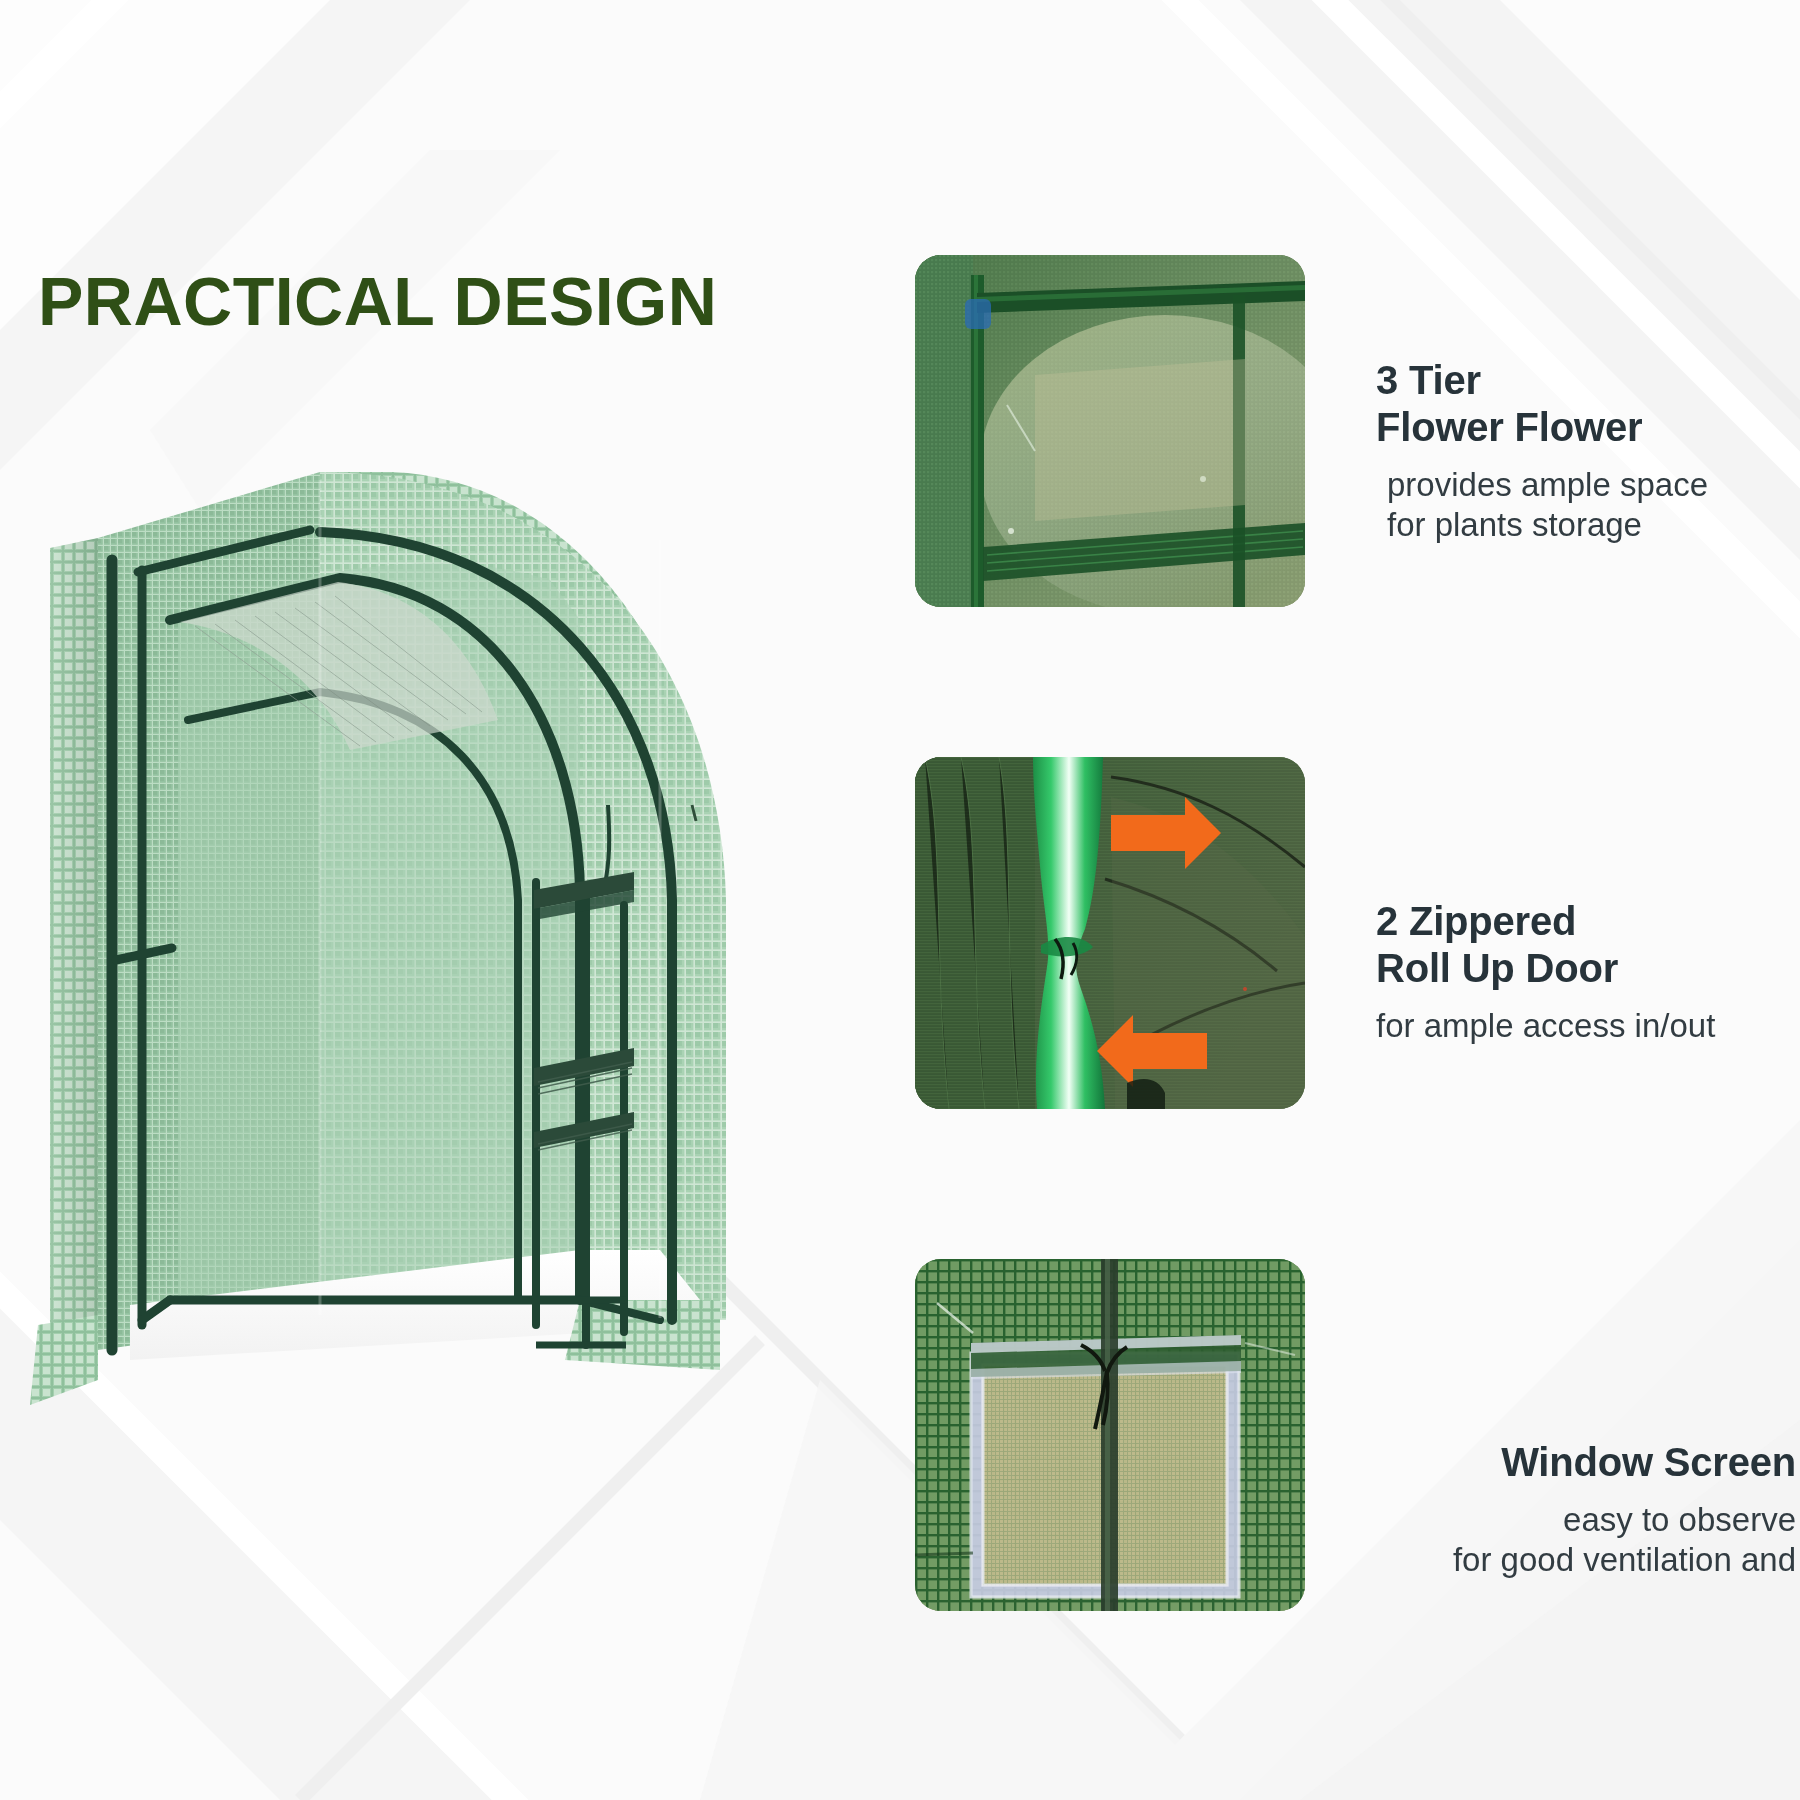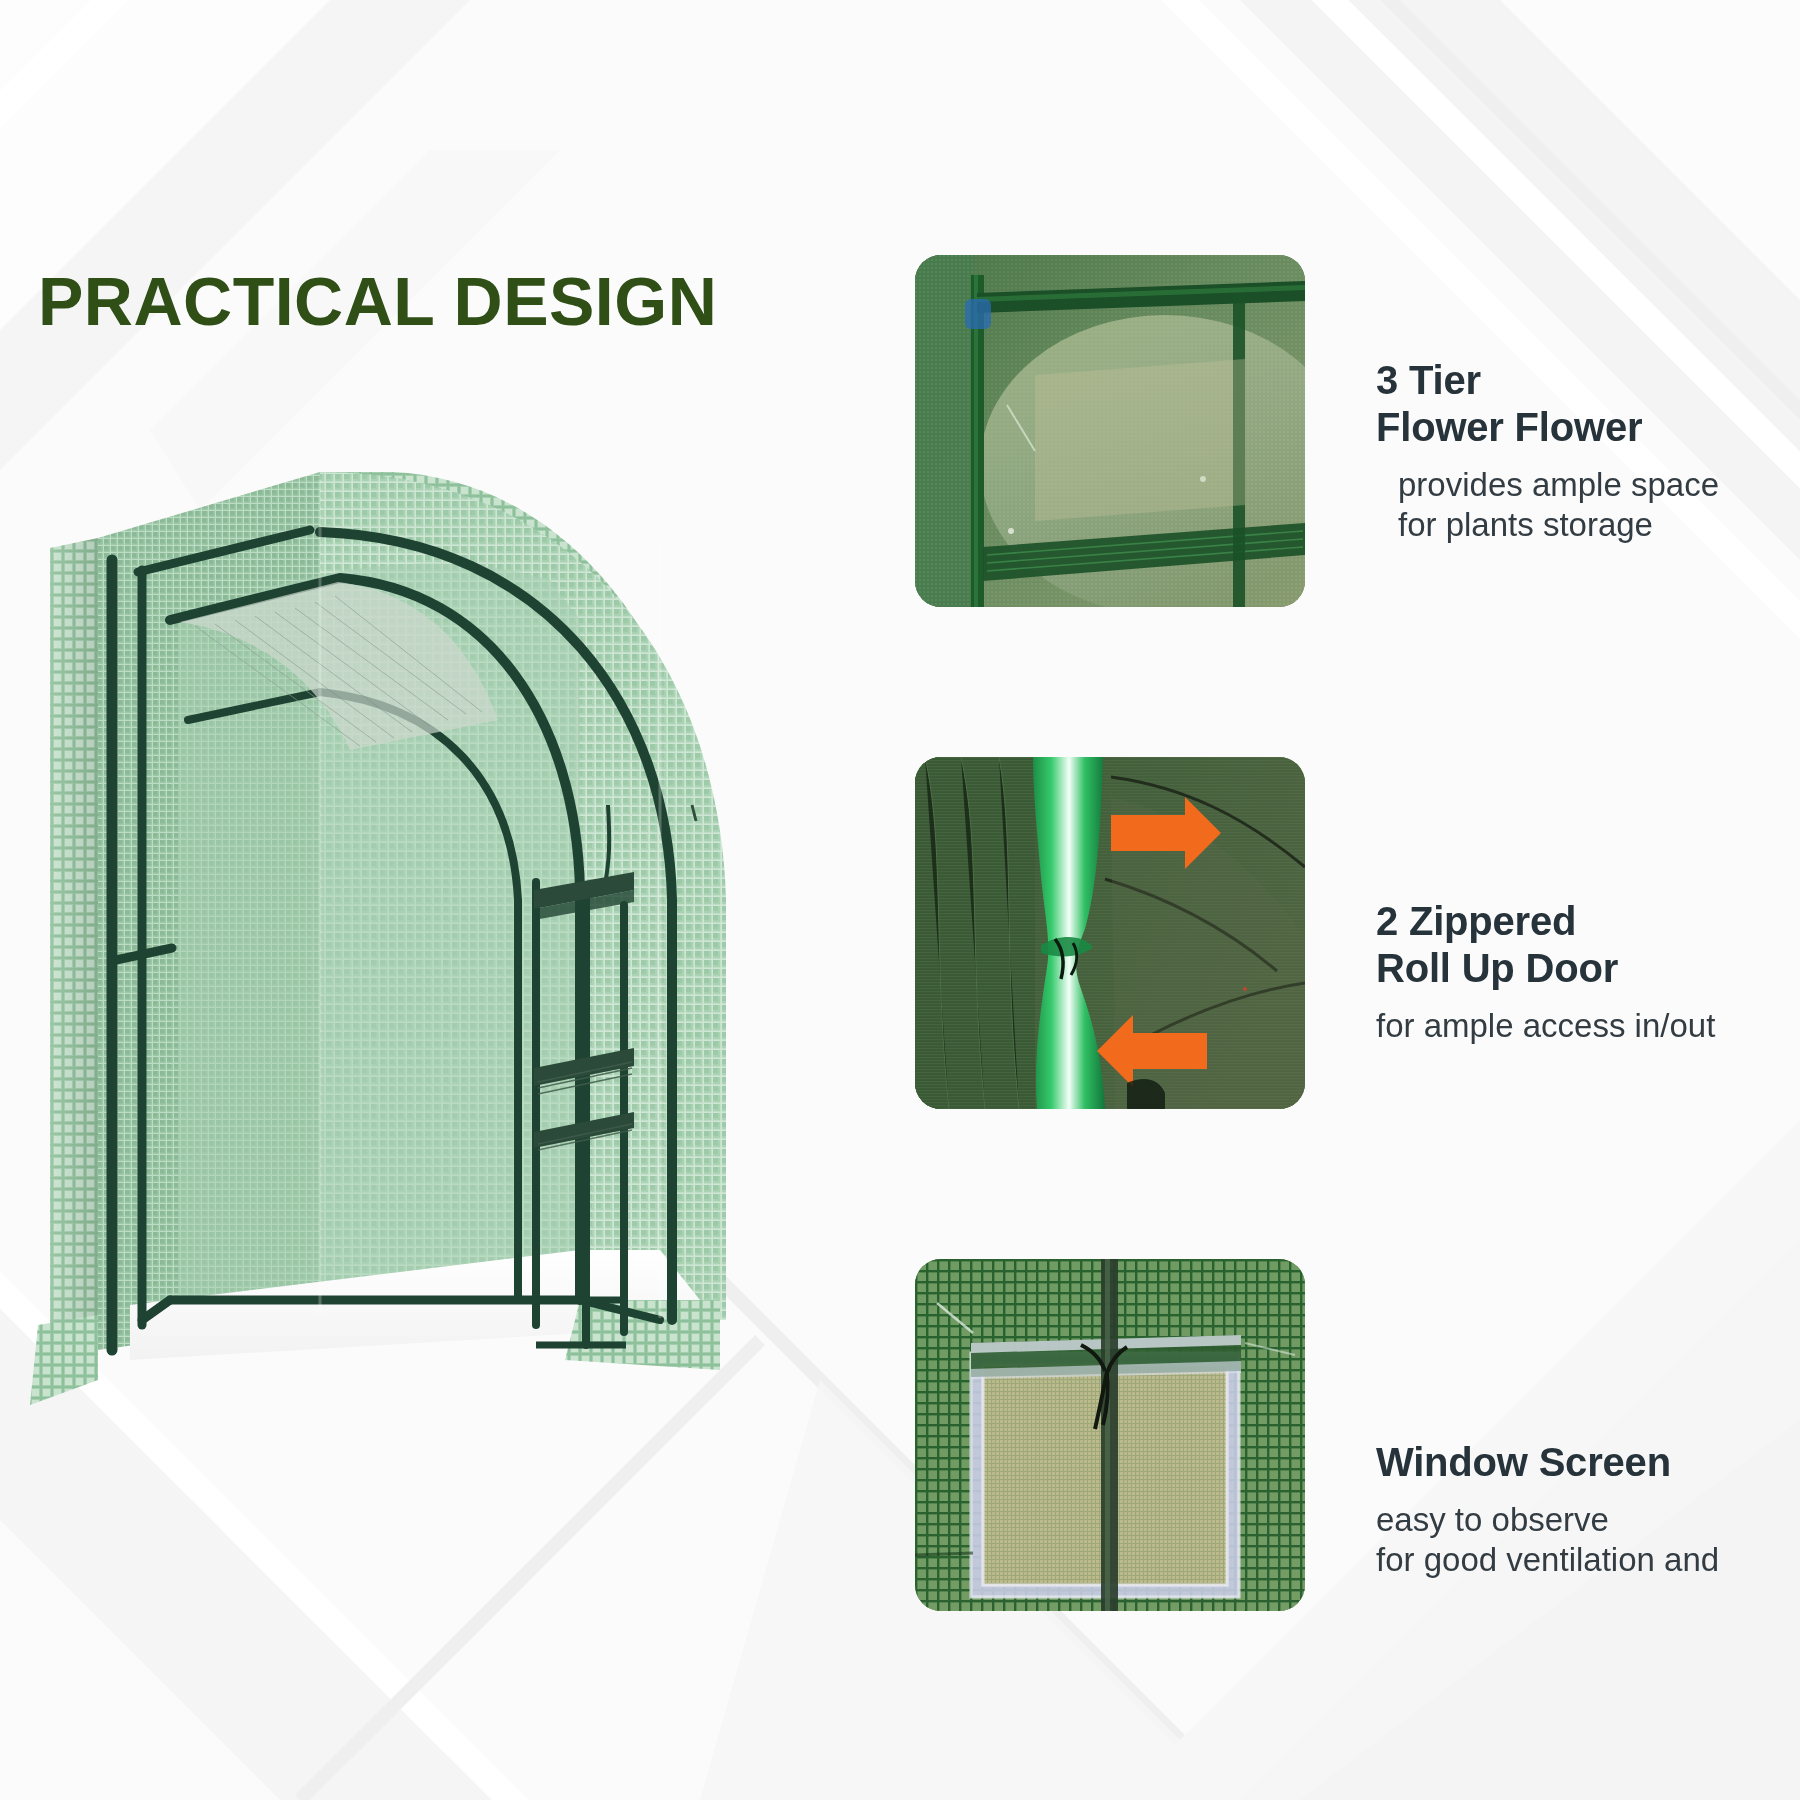--- a/index.html
+++ b/index.html
@@ -76,29 +76,29 @@
     color: #27333a;
     line-height: 1.17;
     letter-spacing: -0.2px;
   }
   .feature-sub {
     margin-top: 14px;
     font-size: 33px;
     color: #323c42;
     line-height: 1.22;
   }
-  .feature-text.indent .feature-sub { margin-left: 22px; }
+  .feature-text.indent .feature-sub { margin-left: 11px; }
 
   #feature-1 { left: 915px; top: 255px; }
   #feature-2 { left: 915px; top: 757px; }
   #feature-3 { left: 915px; top: 1259px; }
 
   
   #feature-2 .feature-text { margin-top: 78px; }
-  #feature-3 .feature-text { margin-top: 150px; }
+  #feature-3 .feature-text { margin-top: 150px; text-align: right; }
   #feature-1 .feature-text { margin-top: 40px; }
 </style>
 </head>
 <body>
 
 <div id="stage">
 
   <div class="bg-layer">
     <svg width="1800" height="1800" viewBox="0 0 1800 1800">
       <rect x="0" y="0" width="1800" height="1800" fill="#fbfbfb"></rect>

